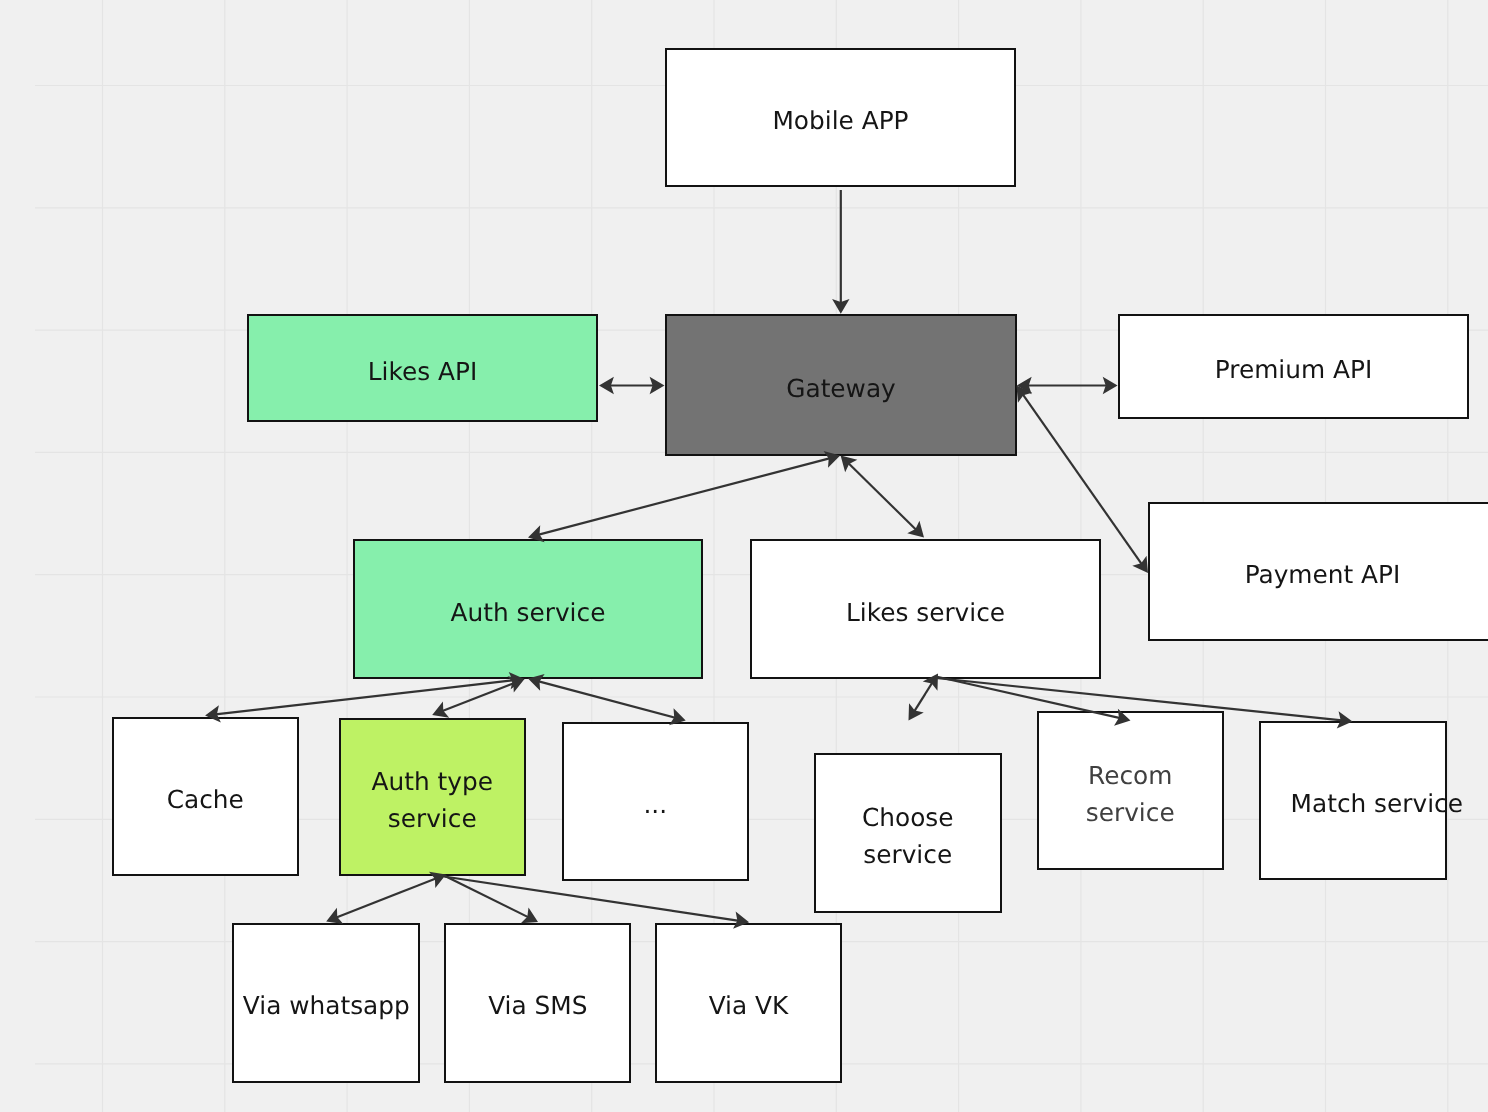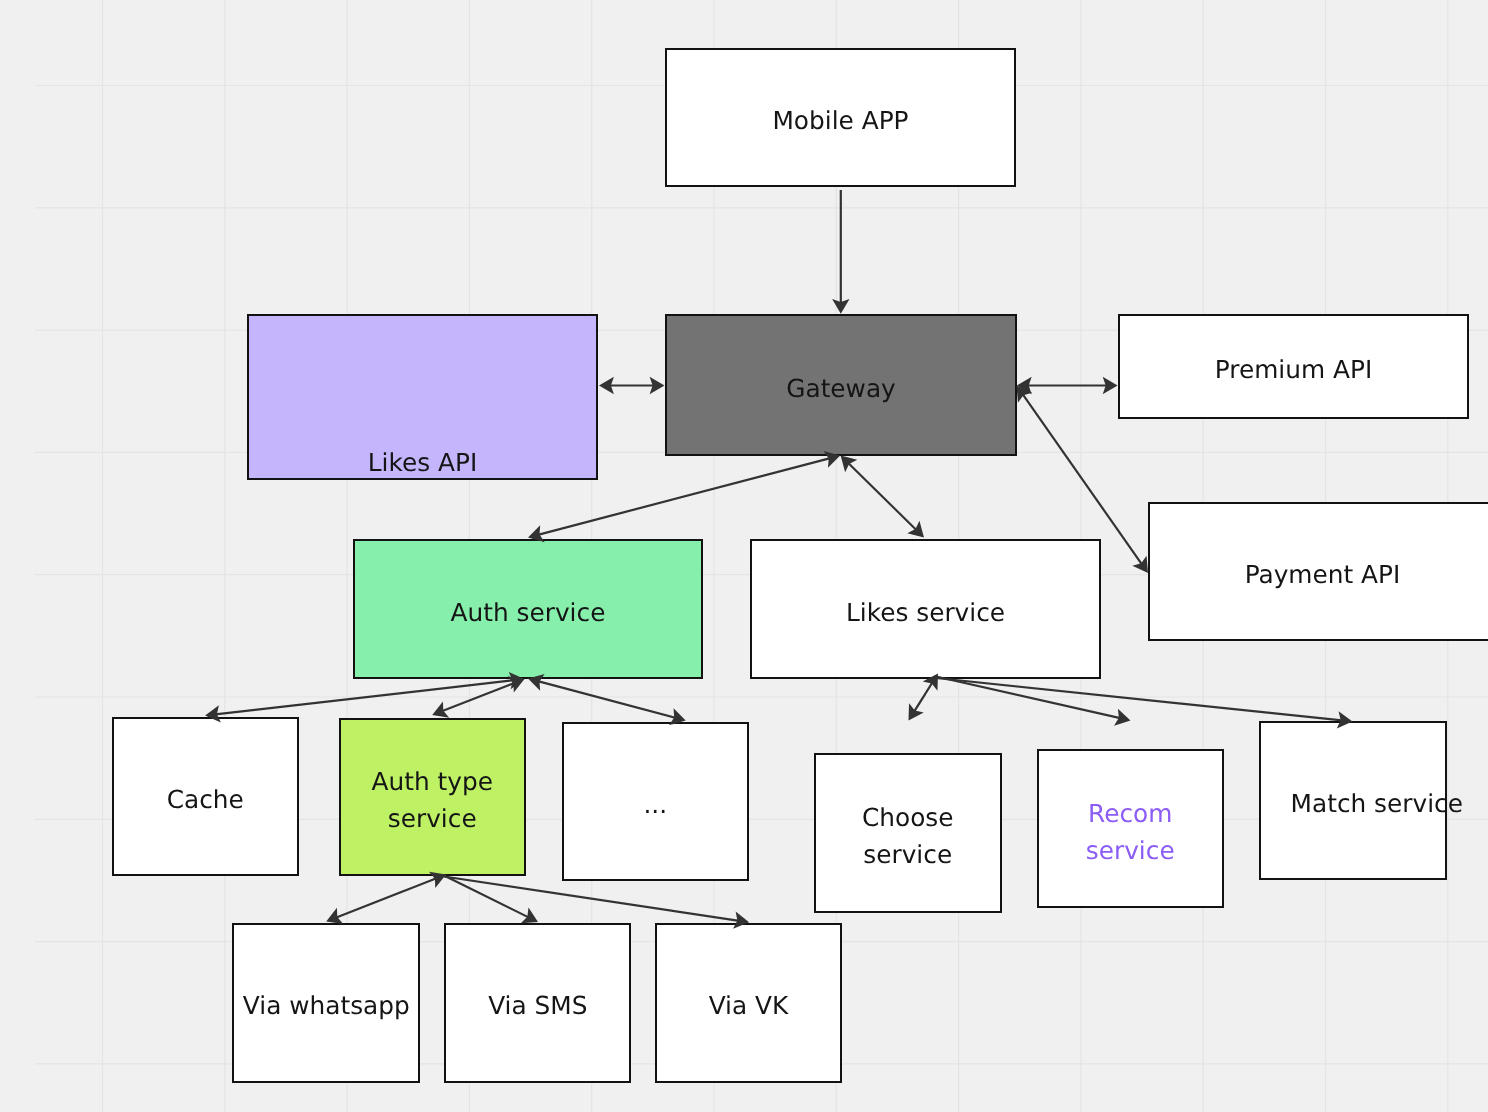--- a/index.html
+++ b/index.html
@@ -40,21 +40,21 @@
       <line x1="0" y1="574.7" x2="1488" y2="574.7" stroke="#e4e4e4" stroke-width="1.2"></line>
       <line x1="0" y1="697" x2="1488" y2="697" stroke="#e4e4e4" stroke-width="1.2"></line>
       <line x1="0" y1="819.3" x2="1488" y2="819.3" stroke="#e4e4e4" stroke-width="1.2"></line>
       <line x1="0" y1="941.5999999999999" x2="1488" y2="941.5999999999999" stroke="#e4e4e4" stroke-width="1.2"></line>
       <line x1="0" y1="1063.8999999999999" x2="1488" y2="1063.8999999999999" stroke="#e4e4e4" stroke-width="1.2"></line>
     </svg>
   <div id="nodes">
     <div class="node" style="left: 630px; top: 48px; width: 351px; height: 139px; background: rgb(255, 255, 255); border-color: rgb(18, 18, 18); color: rgb(21, 21, 21);">
       <span class="node-label">Mobile APP</span>
     </div>
-    <div class="node" style="left: 212px; top: 314px; width: 351px; height: 166px; background: #c4b5fd; border-color: rgb(18, 18, 18); color: rgb(21, 21, 21); align-items: flex-end;">
+    <div class="node" style="left: 212px; top: 314px; width: 351px; height: 108px; background: #86efac; border-color: rgb(18, 18, 18); color: rgb(21, 21, 21);">
       <span class="node-label">Likes API</span>
     </div>
     <div class="node" style="left: 630px; top: 314px; width: 352px; height: 142px; background: #737373; border-color: rgb(18, 18, 18); color: rgb(21, 21, 21);">
       <span class="node-label">Gateway</span>
     </div>
     <div class="node" style="left: 1083px; top: 314px; width: 351px; height: 105px; background: rgb(255, 255, 255); border-color: rgb(18, 18, 18); color: rgb(21, 21, 21);">
       <span class="node-label">Premium API</span>
     </div>
     <div class="node" style="left: 1113px; top: 502px; width: 349px; height: 139px; background: rgb(255, 255, 255); border-color: rgb(18, 18, 18); color: rgb(21, 21, 21);">
       <span class="node-label">Payment API</span>
@@ -72,21 +72,21 @@
       <span class="node-label">Auth type
 service</span>
     </div>
     <div class="node" style="left: 526.5px; top: 721.5px; width: 187.5px; height: 159.5px; background: rgb(255, 255, 255); border-color: rgb(18, 18, 18); color: rgb(21, 21, 21);">
       <span class="node-label">...</span>
     </div>
     <div class="node" style="left: 779px; top: 753px; width: 187.5px; height: 159.5px; background: rgb(255, 255, 255); border-color: rgb(18, 18, 18); color: rgb(21, 21, 21);">
       <span class="node-label">Choose
 service</span>
     </div>
-    <div class="node" style="left: 1001.5px; top: 749px; width: 187.5px; height: 159px; background: rgb(255, 255, 255); border-color: rgb(18, 18, 18); color: #8b5cf6;">
+    <div class="node" style="left: 1001.5px; top: 711px; width: 187.5px; height: 159px; background: rgb(255, 255, 255); border-color: rgb(18, 18, 18); color: #404040;">
       <span class="node-label">Recom
 service</span>
     </div>
     <div class="node" style="left: 1224px; top: 721px; width: 187.5px; height: 159px; background: rgb(255, 255, 255); border-color: rgb(18, 18, 18); color: rgb(21, 21, 21); padding-left: 48px;">
       <span class="node-label">Match service</span>
     </div>
     <div class="node" style="left: 197.3px; top: 922.5px; width: 188px; height: 160px; background: rgb(255, 255, 255); border-color: rgb(18, 18, 18); color: rgb(21, 21, 21);">
       <span class="node-label">Via whatsapp</span>
     </div>
     <div class="node" style="left: 409.3px; top: 922.5px; width: 187px; height: 160px; background: rgb(255, 255, 255); border-color: rgb(18, 18, 18); color: rgb(21, 21, 21);">

